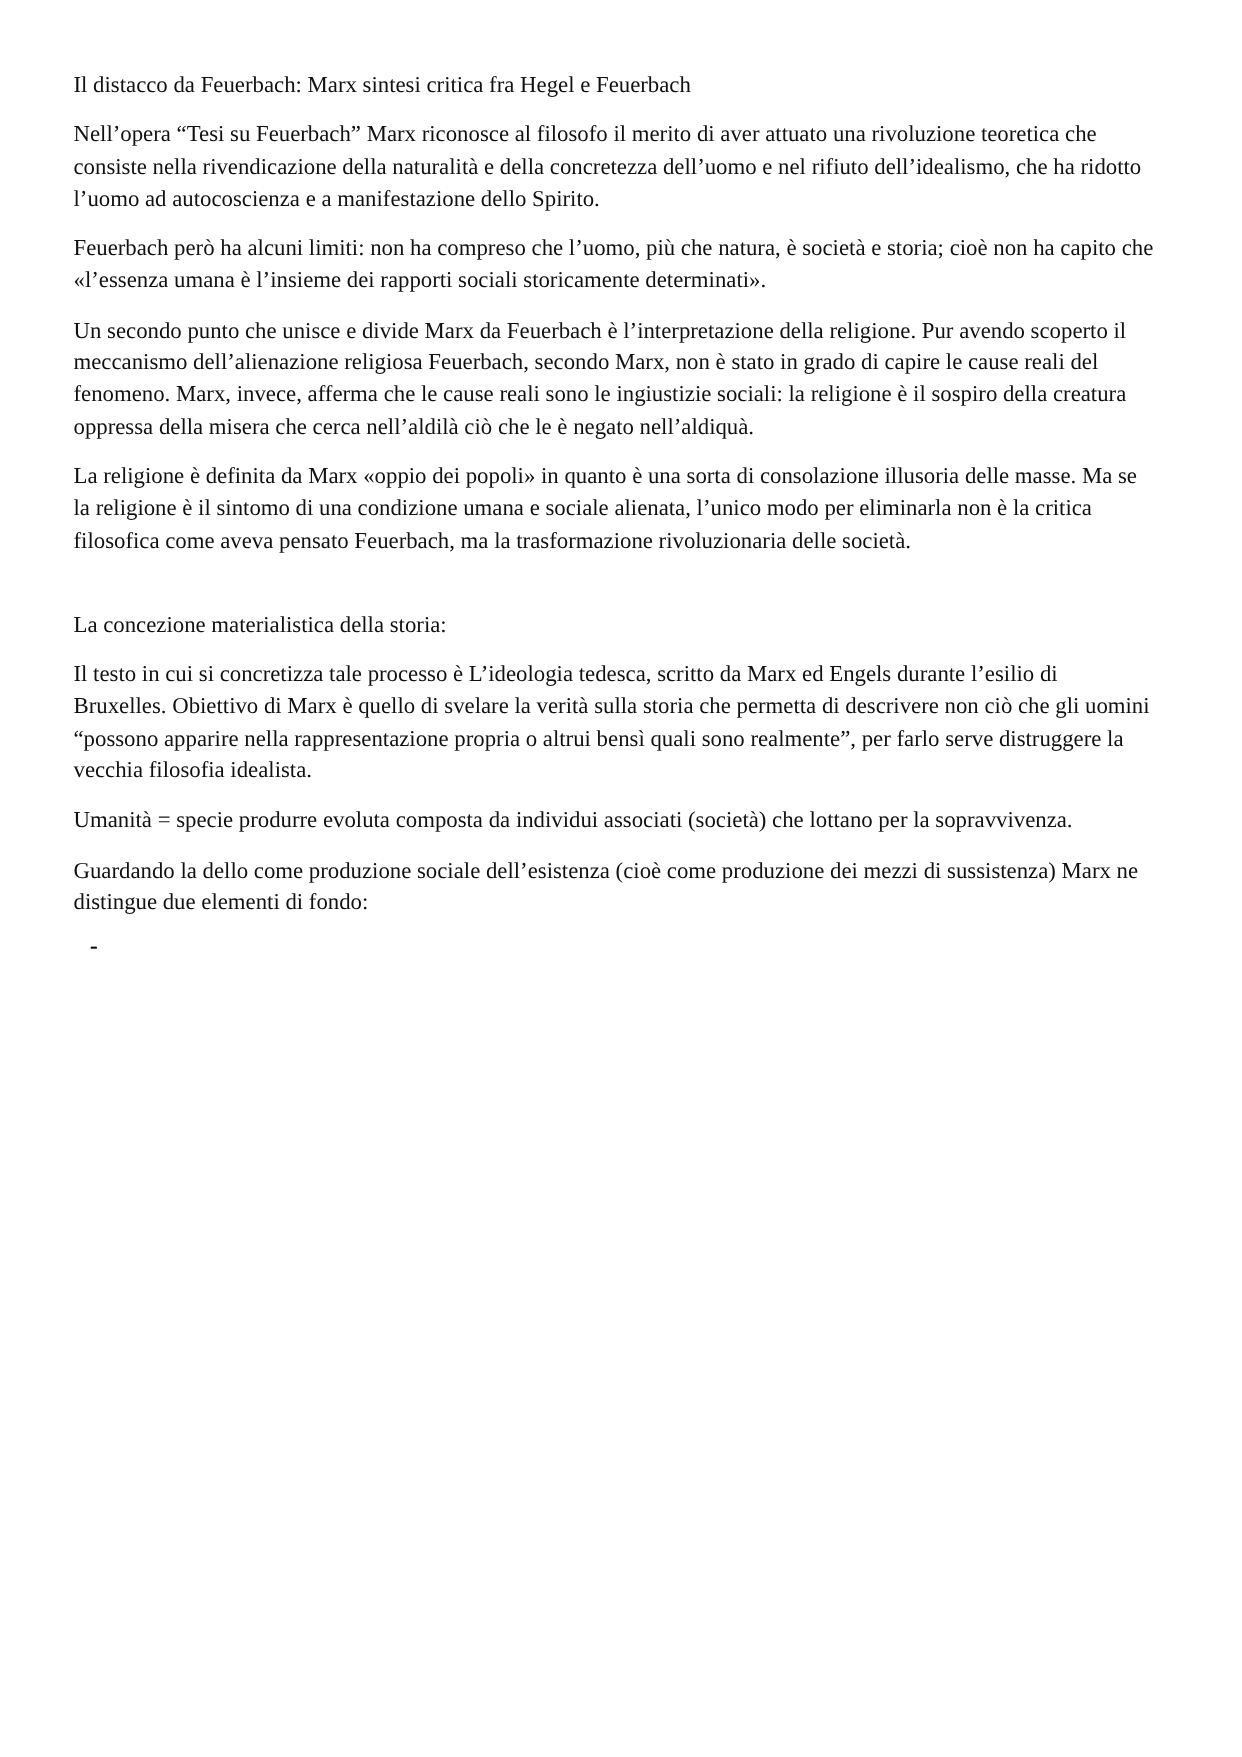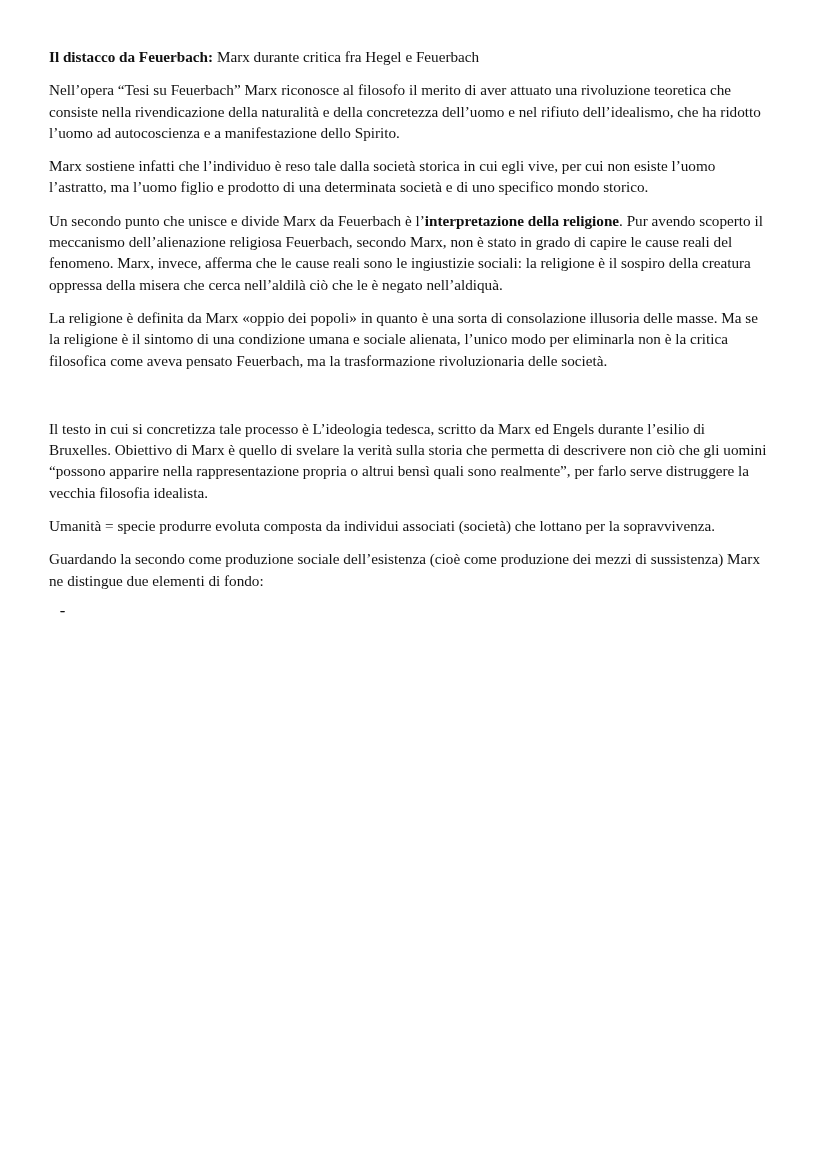--- a/index.html
+++ b/index.html
@@ -23,21 +23,21 @@
       font-size: 15.2px;
       line-height: 21.3px;
     }
     .p {
       margin: 12px 0 10px 0;
     }
     .heading {
       margin: 0 0 10px 0;
     }
     .b {
-      font-weight: bold;
+      font-weight: normal;
     }
     .spacer {
       height: 25px;
     }
     ul.dash {
       list-style: none;
       margin: 0 0 10px 0;
       padding: 0;
     }
     ul.dash li {
@@ -49,37 +49,38 @@
       left: 11px;
       top: 0;
     }
   </style>
 </head>
 <body>
 
 <div class="page">
 
   <section>
-    <p class="heading"><span class="b">Il distacco da Feuerbach:</span><span> Marx durante critica fra Hegel e Feuerbach</span></p>
+    <p class="heading"><span class="b">Il distacco da Feuerbach:</span><span> Marx sintesi critica fra Hegel e Feuerbach</span></p>
 
     <p class="p">Nell’opera “Tesi su Feuerbach” Marx riconosce al filosofo il merito di aver attuato una rivoluzione teoretica che consiste nella rivendicazione della naturalità e della concretezza dell’uomo e nel rifiuto dell’idealismo, che ha ridotto l’uomo ad autocoscienza e a manifestazione dello Spirito.</p>
-    <p class="p">Marx sostiene infatti che l’individuo è reso tale dalla società storica in cui egli vive, per cui non esiste l’uomo l’astratto, ma l’uomo figlio e prodotto di una determinata società e di uno specifico mondo storico.</p>
+    <p class="p">Feuerbach però ha alcuni limiti: non ha compreso che l’uomo, più che natura, è società e storia; cioè non ha capito che «l’essenza umana è l’insieme dei rapporti sociali storicamente determinati».</p>
 
     <p class="p"><span>Un secondo punto che unisce e divide Marx da Feuerbach è l’</span><span class="b">interpretazione della religione</span><span>. Pur avendo scoperto il meccanismo dell’alienazione religiosa Feuerbach, secondo Marx, non è stato in grado di capire le cause reali del fenomeno. Marx,  invece, afferma che le cause reali sono le ingiustizie sociali: la religione è il sospiro della creatura oppressa della misera che cerca nell’aldilà ciò che le è negato nell’aldiquà.</span></p>
 
     <p class="p">La religione è definita da Marx «oppio dei popoli» in quanto è una sorta di consolazione illusoria delle masse. Ma se la religione è il sintomo di una condizione umana e sociale alienata, l’unico modo per eliminarla non è la critica filosofica come aveva pensato Feuerbach, ma la trasformazione rivoluzionaria delle società.</p>
   </section>
 
   <div class="spacer"></div>
 
   <section>
+    <p class="heading b">La concezione materialistica della storia:</p>
 
     <p class="p">Il testo in cui si concretizza tale processo è L’ideologia tedesca, scritto da Marx ed Engels durante l’esilio di Bruxelles. Obiettivo di Marx è quello di svelare la verità sulla storia che permetta di descrivere non ciò che gli uomini “possono apparire nella rappresentazione propria o altrui bensì quali sono realmente”, per farlo serve distruggere la vecchia filosofia idealista.</p>
     <p class="p">Umanità = specie produrre evoluta composta da individui associati (società) che lottano per la sopravvivenza.</p>
-    <p class="p" style="margin-bottom:8px;">Guardando la secondo come produzione sociale dell’esistenza (cioè come produzione dei mezzi di sussistenza) Marx ne distingue due elementi di fondo:</p>
+    <p class="p" style="margin-bottom:8px;">Guardando la dello come produzione sociale dell’esistenza (cioè come produzione dei mezzi di sussistenza) Marx ne distingue due elementi di fondo:</p>
 
     <ul class="dash">
       <li><span class="mark">-</span></li>
       <li><span class="mark">-</span></li>
     </ul>
 
   </section>
 
 </div>
 

